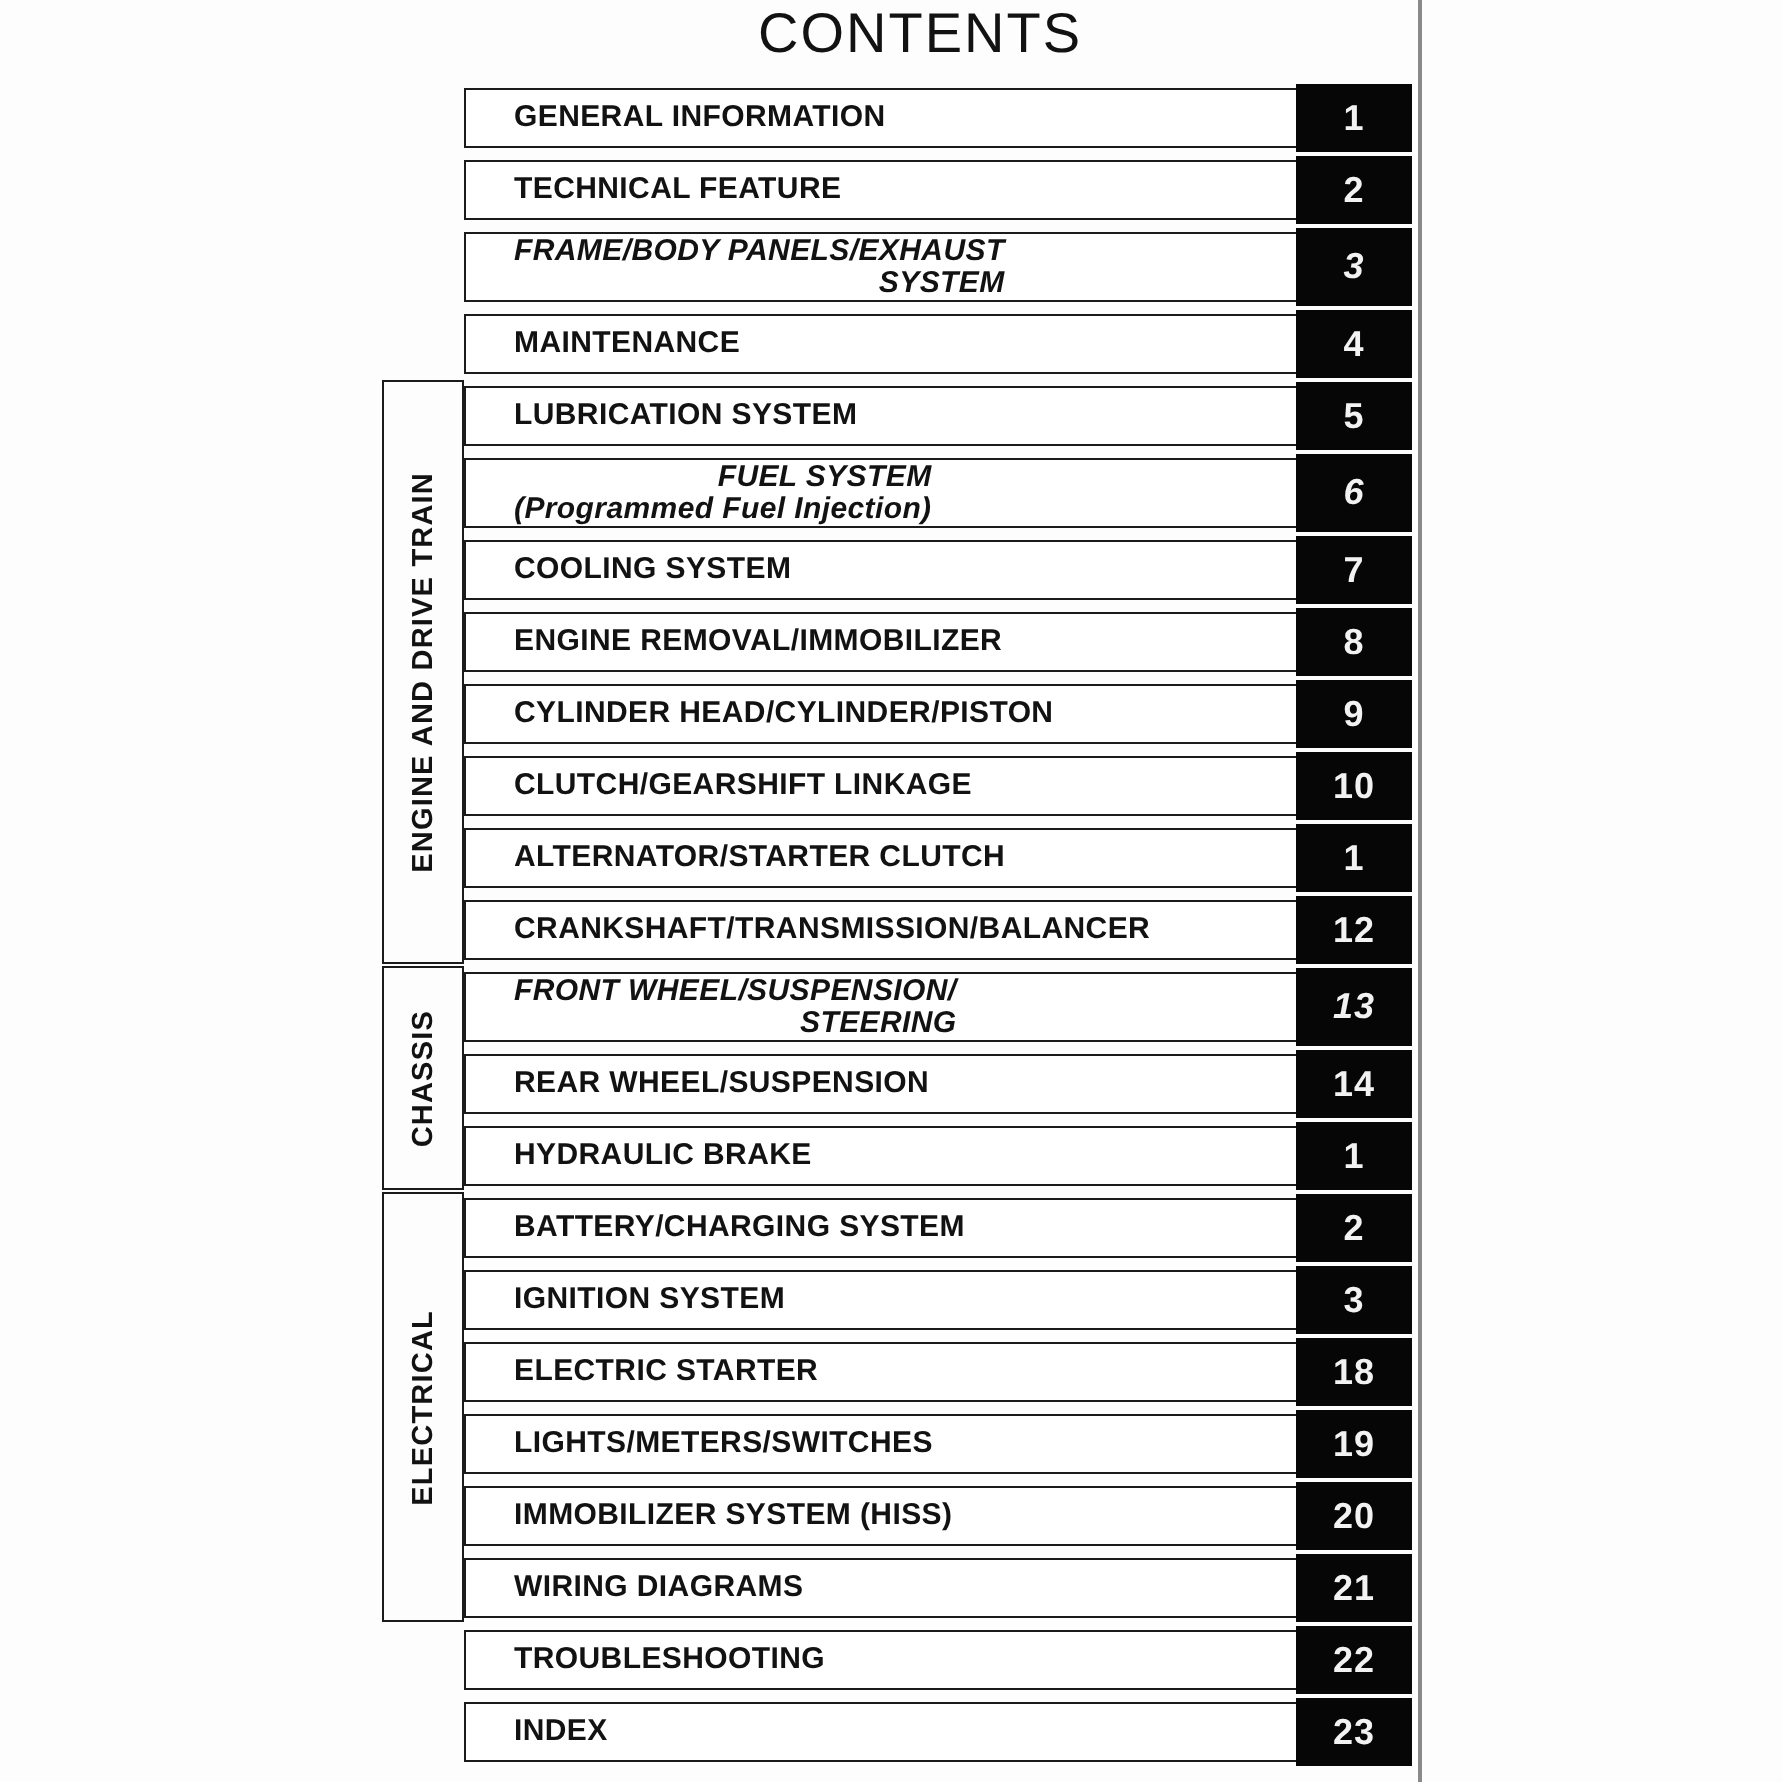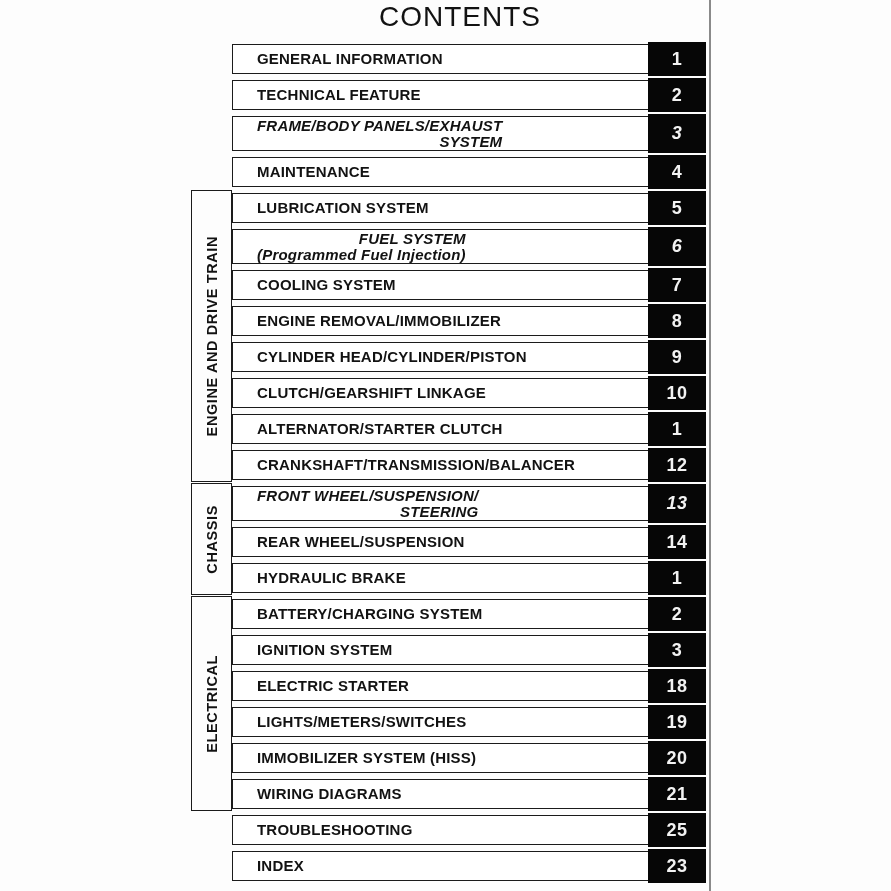--- a/index.html
+++ b/index.html
@@ -188,20 +188,20 @@
       <div class="row">
     <div class="row-title">IMMOBILIZER SYSTEM (HISS)</div>
     <div class="badge">20</div>
   </div>
       <div class="row">
     <div class="row-title">WIRING DIAGRAMS</div>
     <div class="badge">21</div>
   </div>
       <div class="row">
     <div class="row-title">TROUBLESHOOTING</div>
-    <div class="badge">25</div>
+    <div class="badge">22</div>
   </div>
       <div class="row">
     <div class="row-title">INDEX</div>
     <div class="badge">23</div>
   </div>
     </div>
 </div>
 
 </body></html>

